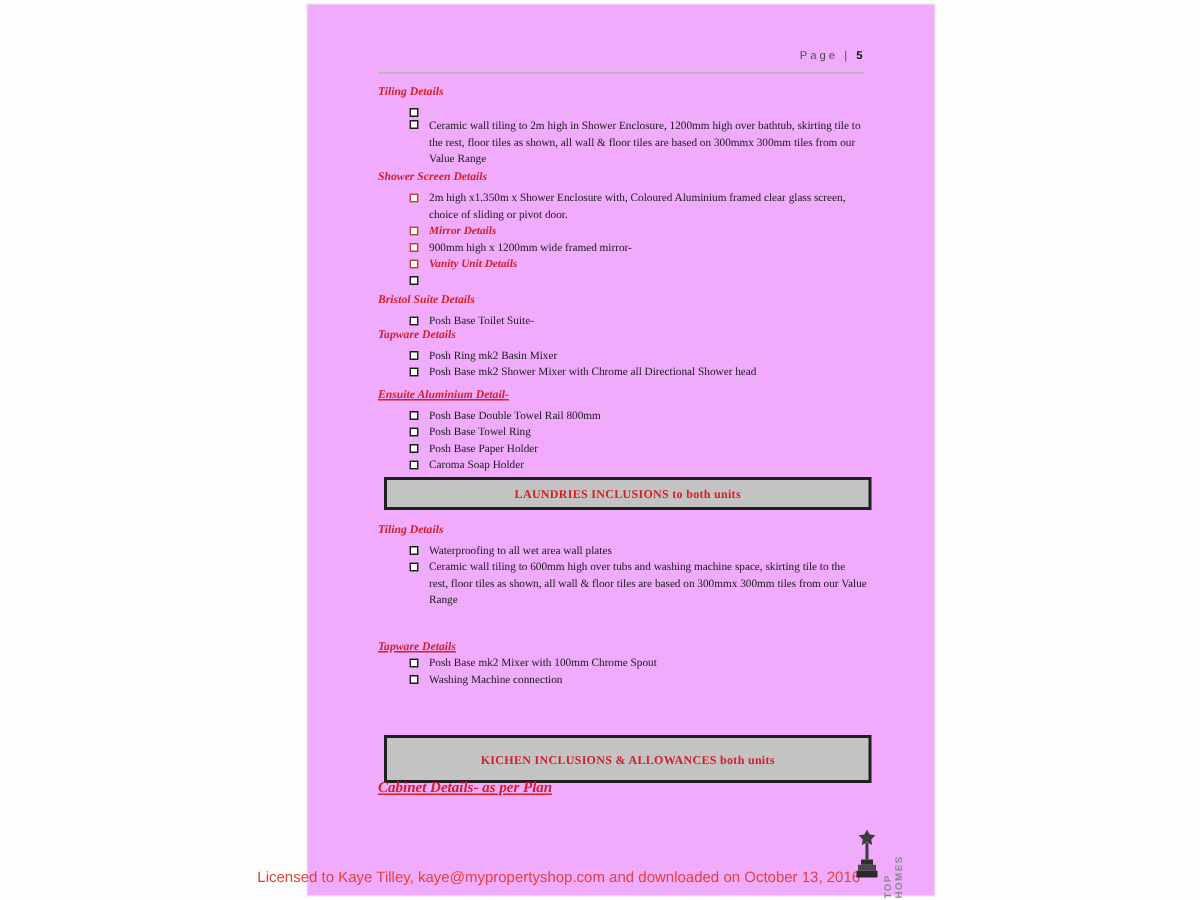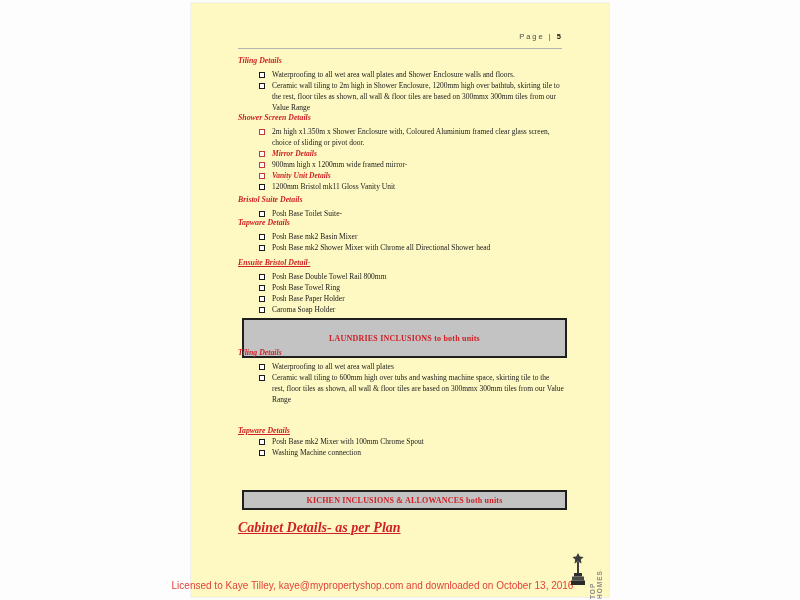--- a/index.html
+++ b/index.html
@@ -1,20 +1,20 @@
 <!DOCTYPE html>
 <html><head>
 <meta charset="utf-8">
 <style>
   * { margin:0; padding:0; box-sizing:border-box; }
   html,body { width:800px; height:600px; background:#fdfdfd; overflow:hidden;
               font-family:"Liberation Serif", serif; }
   .canvas { position:relative; width:800px; height:600px; }
-  .page { position:absolute; left:190px; top:2px; width:420px; height:596px;
-          background:#fef9c3; border:1px solid #f1f1f1; }
+  .page { position:absolute; left:204px; top:2px; width:420px; height:596px;
+          background:#f0abfc; border:1px solid #f1f1f1; }
 
   
   .hdr { position:absolute; top:29px; left:47px; right:47px; text-align:right;
          font-family:"Liberation Sans", sans-serif; font-size:7.5px; color:#4c4c4c;
          letter-spacing:2px; }
   .hdr b { color:#111; letter-spacing:1px; }
   .hdr-rule { position:absolute; top:45px; left:47px; right:47px;
               border-top:1px solid #b5b5b5; }
 
   
@@ -30,21 +30,21 @@
   .itxt { flex:1; }
   .itxt.red { color:#cf2127; font-weight:bold; font-style:italic; }
 
   
   .banner { position:absolute; left:51px; width:325px; background:#c3c3c3;
             border:2px solid #1f1f1f; display:flex; align-items:center;
             justify-content:center; }
   .banner span { color:#cf2127; font-weight:bold; font-size:8px; letter-spacing:.2px; }
 
   .cab-note { position:absolute; left:47px; top:517px; color:#cf2127; font-weight:bold;
-              font-style:italic; font-size:14px; text-decoration:underline; }
+              font-style:italic; font-size:10px; text-decoration:underline; }
 
   
   .footer { position:absolute; left:0; width:745px; top:580px; text-align:center;
             font-family:"Liberation Sans", sans-serif; font-size:10px; color:#e2423b; }
 
   
   .logo { position:absolute; left:568px; top:553px; display:flex; align-items:flex-start; }
   .logo-text { writing-mode:vertical-rl; transform:rotate(180deg);
                font-family:"Liberation Sans", sans-serif; font-size:6.5px;
                letter-spacing:1px; color:#8a8a8a; height:46px; margin-left:1px;
@@ -59,21 +59,20 @@
     <div class="hdr">
       <span>Page |</span>
       <b>5</b>
     </div>
     <div class="hdr-rule"></div>
 
     <div class="sec" style="top:52px">
       <div class="shead">Tiling Details</div>
       <div class="item">
         <span class="cb"></span>
-        <span class="itxt">Waterproofing to all wet area wall plates and Shower Enclosure walls and floors.</span>
       </div>
       <div class="item">
         <span class="cb"></span>
         <span class="itxt">Ceramic wall tiling to 2m high in Shower Enclosure, 1200mm high over bathtub, skirting tile to the rest, floor tiles as shown, all wall &amp; floor tiles are based on 300mmx 300mm tiles from our Value Range</span>
       </div>
     </div>
 
     <div class="sec" style="top:109px">
       <div class="shead">Shower Screen Details</div>
       <div class="item">
@@ -87,65 +86,64 @@
       <div class="item">
         <span class="cb red"></span>
         <span class="itxt">900mm high x 1200mm wide framed mirror-</span>
       </div>
       <div class="item">
         <span class="cb red"></span>
         <span class="itxt red">Vanity Unit Details</span>
       </div>
       <div class="item">
         <span class="cb"></span>
-        <span class="itxt">1200mm Bristol mk11 Gloss Vanity Unit</span>
       </div>
     </div>
 
     <div class="sec" style="top:191px">
       <div class="shead">Bristol Suite Details</div>
       <div class="item">
         <span class="cb"></span>
         <span class="itxt">Posh Base Toilet Suite-</span>
       </div>
     </div>
 
     <div class="sec" style="top:214px">
       <div class="shead">Tapware Details</div>
       <div class="item">
         <span class="cb"></span>
-        <span class="itxt">Posh Base mk2 Basin Mixer</span>
+        <span class="itxt">Posh Ring mk2 Basin Mixer</span>
       </div>
       <div class="item">
         <span class="cb"></span>
         <span class="itxt">Posh Base mk2 Shower Mixer with Chrome all Directional Shower head</span>
       </div>
     </div>
 
     <div class="sec" style="top:254px">
-      <div class="shead u">Ensuite Bristol Detail-</div>
+      <div class="shead u">Ensuite Aluminium Detail-</div>
       <div class="item">
         <span class="cb"></span>
         <span class="itxt">Posh Base Double Towel Rail 800mm</span>
       </div>
       <div class="item">
         <span class="cb"></span>
         <span class="itxt">Posh Base Towel Ring</span>
       </div>
       <div class="item">
         <span class="cb"></span>
         <span class="itxt">Posh Base Paper Holder</span>
       </div>
       <div class="item">
         <span class="cb"></span>
         <span class="itxt">Caroma Soap Holder</span>
       </div>
     </div>
 
-    <div class="banner" style="top:315px; height:40px;">
+    <div class="banner" style="top:315px; height:22px;">
       <span>LAUNDRIES INCLUSIONS to both units</span>
     </div>
 
     <div class="sec" style="top:344px">
       <div class="shead">Tiling Details</div>
       <div class="item">
         <span class="cb"></span>
         <span class="itxt">Waterproofing to all wet area wall plates</span>
       </div>
       <div class="item">
@@ -161,21 +159,21 @@
         <span class="cb"></span>
         <span class="itxt">Posh Base mk2 Mixer with 100mm Chrome Spout</span>
       </div>
       <div class="item">
         <span class="cb"></span>
         <span class="itxt">Washing Machine connection</span>
       </div>
     </div>
 
 
-    <div class="banner" style="top:487px; height:20px;">
+    <div class="banner" style="top:487px; height:32px;">
       <span>KICHEN INCLUSIONS &amp; ALLOWANCES both units</span>
     </div>
 
     <div class="cab-note">Cabinet Details- as per Plan</div>
 
   </div>
 
   <div class="footer">Licensed to Kaye Tilley, kaye@mypropertyshop.com and downloaded on October 13, 2016</div>
 
   <div class="logo">

